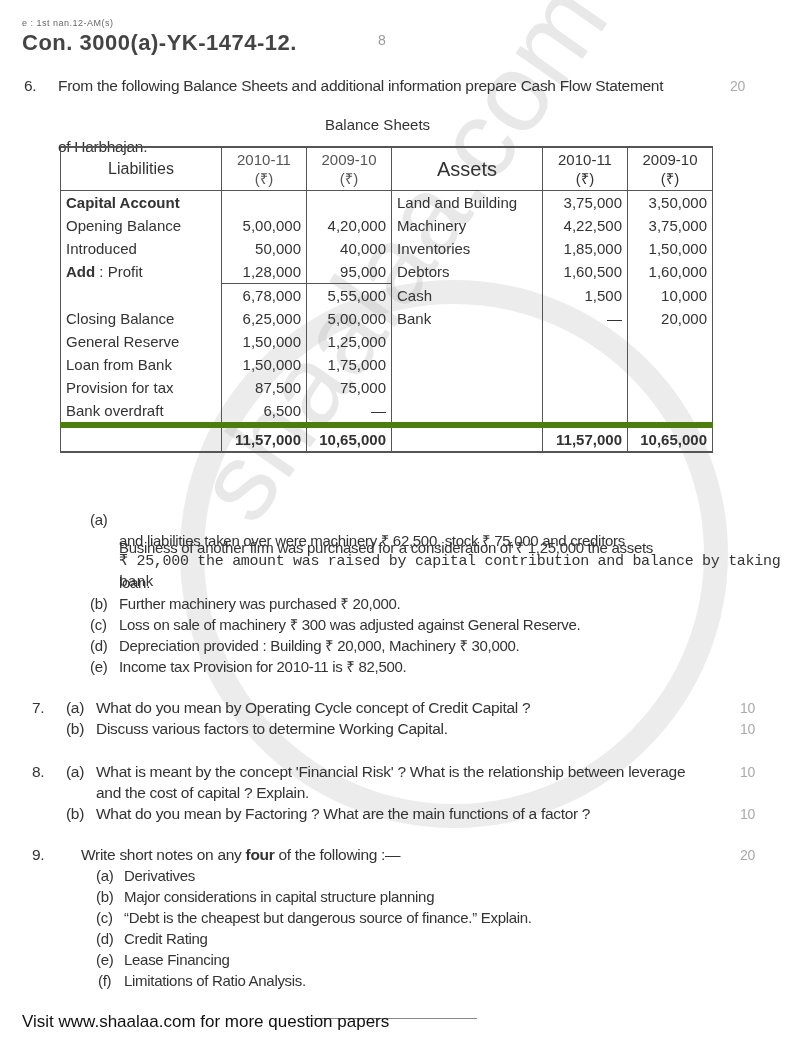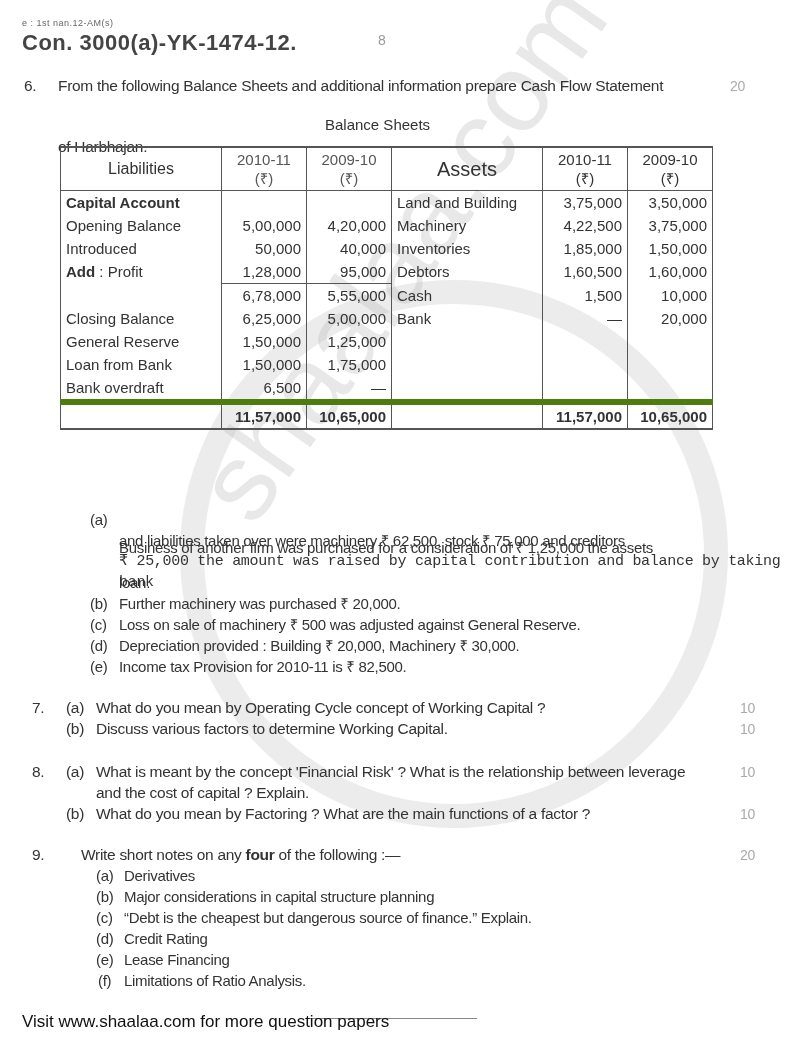--- a/index.html
+++ b/index.html
@@ -138,20 +138,28 @@
   </tr>
   <tr>
     <td class="lbl">Loan from Bank</td>
     <td class="num">1,50,000</td>
     <td class="num">1,75,000</td>
     <td></td>
         <td></td>
         <td></td>
   </tr>
   <tr>
+    <td class="lbl">Provision for tax</td>
+    <td class="num">87,500</td>
+    <td class="num">75,000</td>
+    <td></td>
+        <td></td>
+        <td></td>
+  </tr>
+  <tr>
     <td class="lbl">Bank overdraft</td>
     <td class="num">6,500</td>
     <td class="num">—</td>
     <td></td>
         <td></td>
         <td></td>
   </tr>
   <tr class="total">
     <td></td>
     <td class="num">11,57,000</td>
@@ -167,33 +175,33 @@
   <span class="sub" style="left:90px;top:509px;">(a)</span>
   <span class="sub" style="left:119px;top:509px;margin-top:28px;">Business of another firm was purchased for a consideration of ₹ 1,25,000 the assets</span>
   <span class="sub" style="left:119px;top:530px;">and liabilities taken over were machinery ₹ 62,500, stock ₹ 75,000 and creditors</span>
   <span class="sub" style="left:119px;top:551px;font-family:Liberation Mono, monospace;">₹ 25,000 the amount was raised by capital contribution and balance by taking bank</span>
   <span class="sub" style="left:119px;top:572px;">loan.</span>
 
   <span class="sub" style="left:90px;top:593px;">(b)</span>
   <span class="sub" style="left:119px;top:593px;">Further machinery was purchased ₹ 20,000.</span>
 
   <span class="sub" style="left:90px;top:614px;">(c)</span>
-  <span class="sub" style="left:119px;top:614px;">Loss on sale of machinery ₹ 500 was adjusted against General Reserve.</span>
+  <span class="sub" style="left:119px;top:614px;">Loss on sale of machinery ₹ 300 was adjusted against General Reserve.</span>
 
   <span class="sub" style="left:90px;top:635px;">(d)</span>
   <span class="sub" style="left:119px;top:635px;text-align:right;">Depreciation provided : Building ₹ 20,000, Machinery ₹ 30,000.</span>
 
   <span class="sub" style="left:90px;top:656px;">(e)</span>
   <span class="sub" style="left:119px;top:656px;">Income tax Provision for 2010-11 is ₹ 82,500.</span>
 </div>
 
 <div class="q">
   <span class="qnum" style="left:32px;top:697px;">7.</span>
   <span class="abs" style="left:66px;top:697px;">(a)</span>
-  <span class="abs" style="left:96px;top:697px;">What do you mean by Operating Cycle concept of Working Capital ?</span>
+  <span class="abs" style="left:96px;top:697px;">What do you mean by Operating Cycle concept of Credit Capital ?</span>
   <span class="marks" style="left:740px;top:698px;">10</span>
   <span class="abs" style="left:66px;top:718px;">(b)</span>
   <span class="abs" style="left:96px;top:718px;">Discuss various factors to determine Working Capital.</span>
   <span class="marks" style="left:740px;top:719px;">10</span>
 </div>
 
 <div class="q">
   <span class="qnum" style="left:32px;top:761px;">8.</span>
   <span class="abs" style="left:66px;top:761px;">(a)</span>
   <span class="abs" style="left:96px;top:761px;">What is meant by the concept 'Financial Risk' ? What is the relationship between leverage</span>

